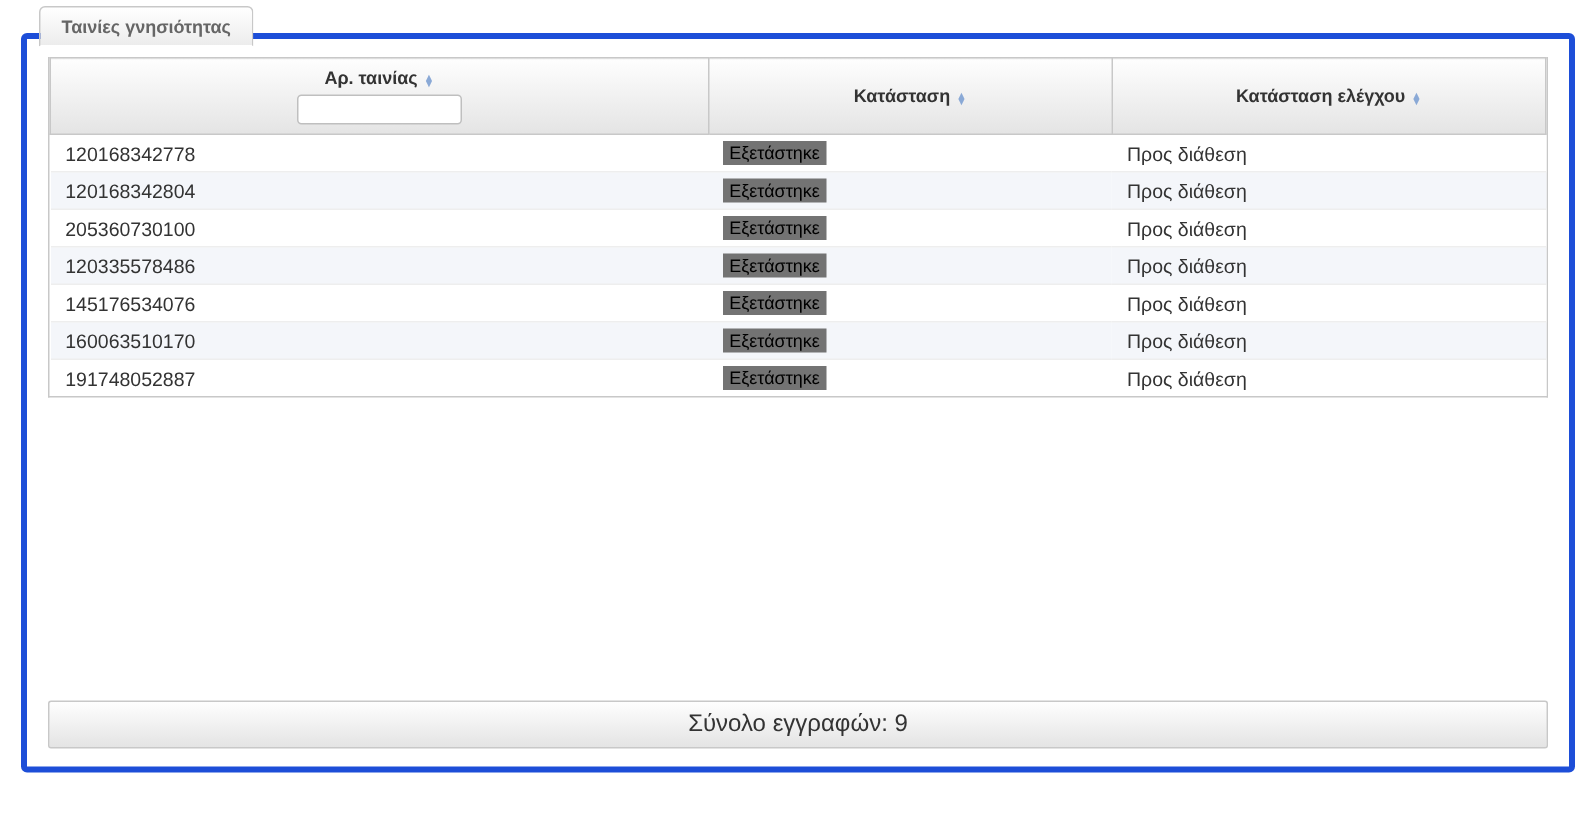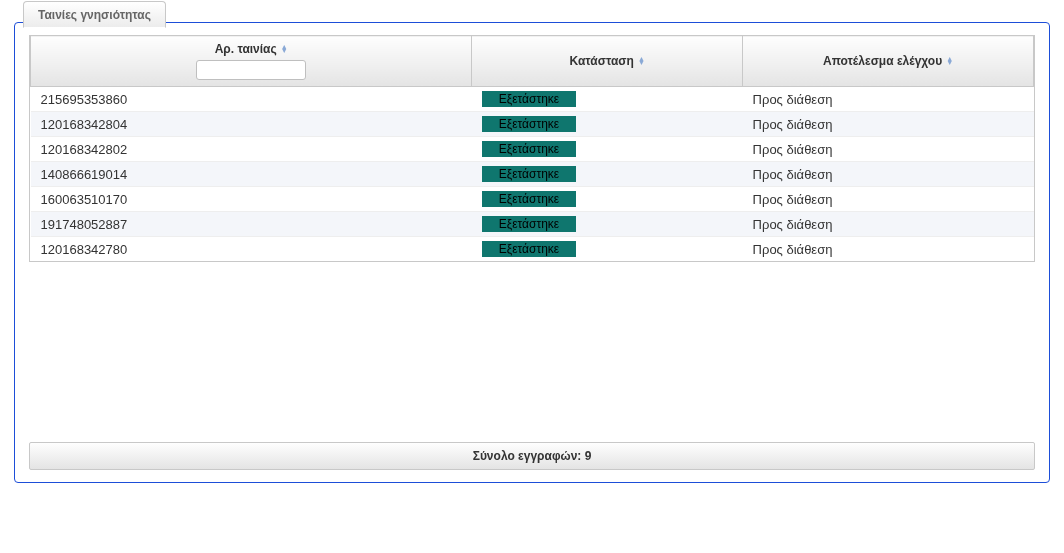--- a/index.html
+++ b/index.html
@@ -5,21 +5,21 @@
   * { box-sizing: border-box; }
   body {
     margin: 0;
     padding: 12px 14px;
     font-family: Arial, Helvetica, sans-serif;
     font-size: 13px;
     color: #333;
     background: #fff;
   }
   .card {
-    border: 1px solid #1d4ed8;
+    border: 4px solid #1d4ed8;
     border-radius: 4px;
     padding: 12px 14px;
     position: relative;
     margin-top: 10px;
   }
   .tab {
     position: absolute;
     top: -22px;
     left: 8px;
     background: linear-gradient(to bottom, #ffffff, #ececec);
@@ -42,21 +42,21 @@
     font-weight: bold;
     color: #333;
     font-size: 12px;
     padding: 6px 8px;
     text-align: center;
     vertical-align: middle;
     height: 46px;
   }
   thead th .th-label {
     display: inline-flex;
-    align-items: center;
+    align-items: flex-end;
     gap: 4px;
     justify-content: center;
   }
   .sort-icon {
     display: inline-flex;
     flex-direction: column;
     line-height: 4px;
     font-size: 7px;
     color: #8aa9d6;
   }
@@ -74,39 +74,39 @@
     padding: 4px 10px;
     border-top: 1px solid #eee;
     font-size: 13px;
     color: #333;
     vertical-align: middle;
     height: 24px;
   }
   tbody tr:nth-child(even) td { background: #f4f6fa; }
   tbody tr:nth-child(odd) td { background: #fff; }
   .status-chip {
-    background: #0f766e;
+    background: #737373;
     color: #000;
-    padding: 1px 17px;
+    padding: 1px 4px;
     font-size: 12px;
     display: inline-block;
   }
   .table-wrap {
     border-left: 1px solid #c8c8c8;
     border-right: 1px solid #c8c8c8;
     border-bottom: 1px solid #c8c8c8;
   }
   .spacer { height: 178px; }
   .totals {
-    margin-top: 2px;
+    margin-top: 24px;
     background: linear-gradient(to bottom, #fefefe, #e4e4e4);
     border: 1px solid #c8c8c8;
     text-align: center;
-    font-weight: bold;
-    font-size: 12px;
+    font-weight: normal;
+    font-size: 16px;
     color: #333;
     padding: 6px 0;
     border-radius: 2px;
   }
   col.c1 { width: 44%; }
   col.c2 { width: 27%; }
   col.c3 { width: 29%; }
 </style>
 </head>
 <body>
@@ -139,62 +139,62 @@
             <span class="th-label">
               <span>Κατάσταση</span>
               <span class="sort-icon">
                   <span>▲</span>
                   <span>▼</span>
                 </span>
             </span>
           </th>
           <th>
             <span class="th-label">
-              <span>Αποτέλεσμα ελέγχου</span>
+              <span>Κατάσταση ελέγχου</span>
               <span class="sort-icon">
                   <span>▲</span>
                   <span>▼</span>
                 </span>
             </span>
           </th>
         </tr>
       </thead>
       <tbody id="tbody">
           <tr>
-            <td>215695353860</td>
+            <td>120168342778</td>
             <td><span class="status-chip">Εξετάστηκε</span></td>
             <td>Προς διάθεση</td>
           </tr>
           <tr>
             <td>120168342804</td>
             <td><span class="status-chip">Εξετάστηκε</span></td>
             <td>Προς διάθεση</td>
           </tr>
           <tr>
-            <td>120168342802</td>
-            <td><span class="status-chip">Εξετάστηκε</span></td>
-            <td>Προς διάθεση</td>
-          </tr>
-          <tr>
-            <td>140866619014</td>
+            <td>205360730100</td>
+            <td><span class="status-chip">Εξετάστηκε</span></td>
+            <td>Προς διάθεση</td>
+          </tr>
+          <tr>
+            <td>120335578486</td>
+            <td><span class="status-chip">Εξετάστηκε</span></td>
+            <td>Προς διάθεση</td>
+          </tr>
+          <tr>
+            <td>145176534076</td>
             <td><span class="status-chip">Εξετάστηκε</span></td>
             <td>Προς διάθεση</td>
           </tr>
           <tr>
             <td>160063510170</td>
             <td><span class="status-chip">Εξετάστηκε</span></td>
             <td>Προς διάθεση</td>
           </tr>
           <tr>
             <td>191748052887</td>
-            <td><span class="status-chip">Εξετάστηκε</span></td>
-            <td>Προς διάθεση</td>
-          </tr>
-          <tr>
-            <td>120168342780</td>
             <td><span class="status-chip">Εξετάστηκε</span></td>
             <td>Προς διάθεση</td>
           </tr>
         </tbody>
     </table>
   </div>
 
   <div class="spacer"></div>
 
   <div class="totals">

